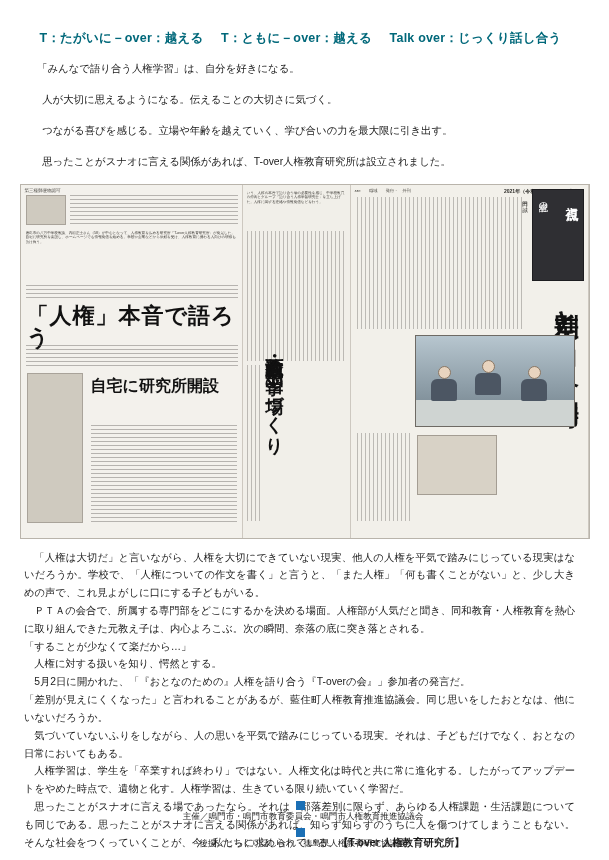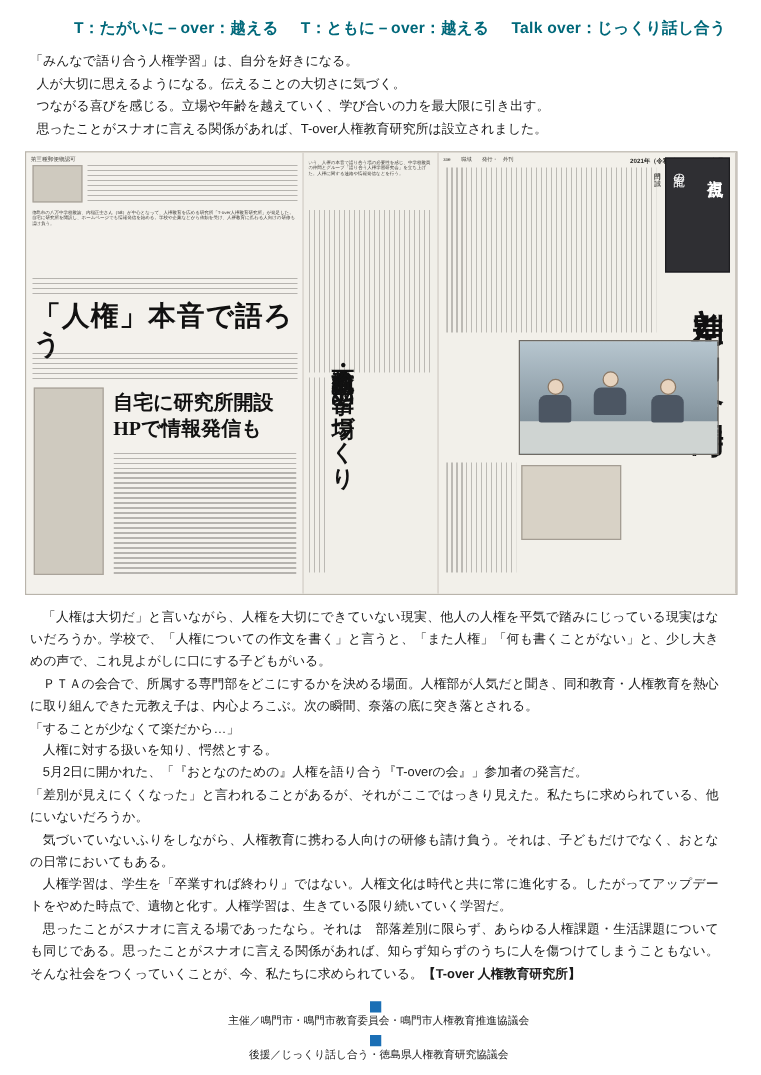--- a/index.html
+++ b/index.html
@@ -16,31 +16,31 @@
     position: relative;
     width: 609px;
     height: 860px;
     padding: 14px 14px 6px 14px;
   }
   .headline {
     color: #00687a;
     font-weight: bold;
     font-size: 12.5px;
     letter-spacing: 0.2px;
-    text-align: right;
+    text-align: center;
     white-space: nowrap;
-    margin: 0 0 10px 6px;
+    margin: 16px 0 10px 6px;
   }
   .headline span { margin-right: 14px; }
   .lead {
     font-size: 10.4px;
     line-height: 1.72;
     margin: 0 6px 8px 10px;
   }
-  .lead p { margin: 0; }
+  .lead p { margin: 13px; }
   .lead p.indent { text-indent: 0.5em; }
 
   
   .clip {
     position: relative;
     width: 570px;
     height: 355px;
     margin: 4px auto 6px auto;
     background: #efece6;
     border: 1px solid #b9b4ab;
@@ -199,21 +199,20 @@
 
       <div style="position:absolute;left:5px;top:100px;width:212px;height:14px;" class="ruled"></div>
 
       <div class="bigtitle" style="position:absolute;left:6px;top:120px;width:210px;font-size:22px;letter-spacing:1px;">「人権」本音で語ろう</div>
 
       <div style="position:absolute;left:5px;top:160px;width:212px;height:22px;" class="ruled"></div>
 
       <div class="box-photo" style="position:absolute;left:6px;top:188px;width:56px;height:150px;"></div>
 
       <div class="bigtitle" style="position:absolute;left:70px;top:193px;width:145px;font-size:16px;">自宅に研究所開設</div>
-      <div class="bigtitle" style="position:absolute;left:70px;top:214px;width:145px;font-size:16px;">HPで情報発信も</div>
 
       <div style="position:absolute;left:70px;top:240px;width:146px;height:98px;" class="ruled"></div>
     </div>
 
     <div class="col col-b">
       <div style="position:absolute;left:4px;top:6px;width:100px;height:36px;font-size:3.6px;line-height:1.3;color:#3c3a36;overflow:hidden;">いう、人権の本音で語り合う場の必要性を感じ、中学校教員の仲間とグループ「語り合う人権学習研究会」を立ち上げた。人権に関する連絡や情報発信などを行う。</div>
 
       <div style="position:absolute;left:4px;top:46px;width:100px;height:130px;" class="vruled"></div>
 
       <div class="vtext bigtitle" style="position:absolute;left:22px;top:160px;height:178px;font-size:18px;color:#111;">八万中・吉成教諭　学習の場づくり</div>
@@ -251,22 +250,22 @@
       <div class="portrait" style="left:66px;top:250px;width:80px;height:60px;"></div>
     </div>
   </div>
 
   <div class="body-text">
     <p class="ind">「人権は大切だ」と言いながら、人権を大切にできていない現実、他人の人権を平気で踏みにじっている現実はないだろうか。学校で、「人権についての作文を書く」と言うと、「また人権」「何も書くことがない」と、少し大きめの声で、これ見よがしに口にする子どもがいる。</p>
     <p class="ind">ＰＴＡの会合で、所属する専門部をどこにするかを決める場面。人権部が人気だと聞き、同和教育・人権教育を熱心に取り組んできた元教え子は、内心よろこぶ。次の瞬間、奈落の底に突き落とされる。</p>
     <p>「することが少なくて楽だから…」</p>
     <p class="ind">人権に対する扱いを知り、愕然とする。</p>
     <p class="ind">5月2日に開かれた、「『おとなのための』人権を語り合う『T-overの会』」参加者の発言だ。</p>
-    <p>「差別が見えにくくなった」と言われることがあるが、それがここではっきり見えた。私たちに求められている、他にいないだろうか。</p>
-    <p class="ind">気づいていないふりをしながら、人権教育に携わる人向けの研修も請け負う。それは、子どもだけでなく、おとなの日常においてもある。</p>
+    <p>「差別が見えにくくなった」と言われることがあるが、藍住町人権教育推進協議会。同じ思いをしたおとなは、他にいないだろうか。</p>
+    <p class="ind">気づいていないふりをしながら、人の思いを平気で踏みにじっている現実。それは、子どもだけでなく、おとなの日常においてもある。</p>
     <p class="ind">人権学習は、学生を「卒業すれば終わり」ではない。人権文化は時代と共に常に進化する。したがってアップデートをやめた時点で、遺物と化す。人権学習は、生きている限り続いていく学習だ。</p>
     <p class="ind"><span>思ったことがスナオに言える場であったなら。それは　部落差別に限らず、あらゆる人権課題・生活課題についても同じである。思ったことがスナオに言える関係があれば、知らず知らずのうちに人を傷つけてしまうこともない。そんな社会をつくっていくことが、今、私たちに求められている。</span><span class="signature">【T-over 人権教育研究所】</span></p>
   </div>
 
   <div class="footer">
     <div class="row">
       <div class="mark"></div>
       <div class="txt"><span>主催／</span><span>鳴門市・鳴門市教育委員会・鳴門市人権教育推進協議会</span></div>
     </div>
     <div class="row">

